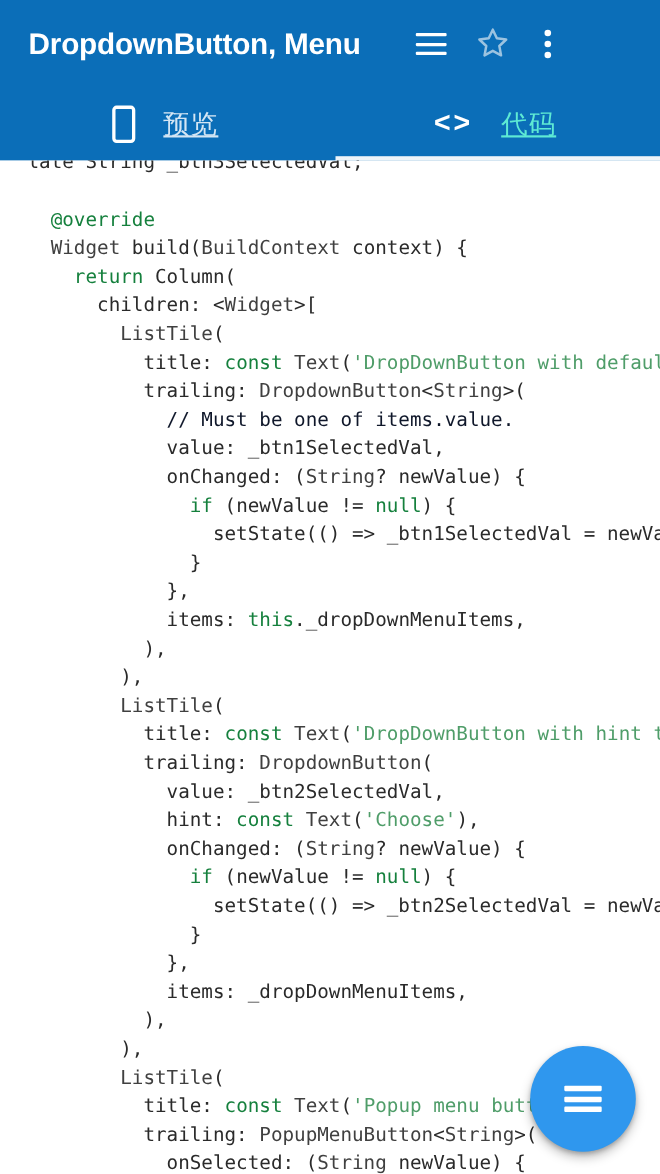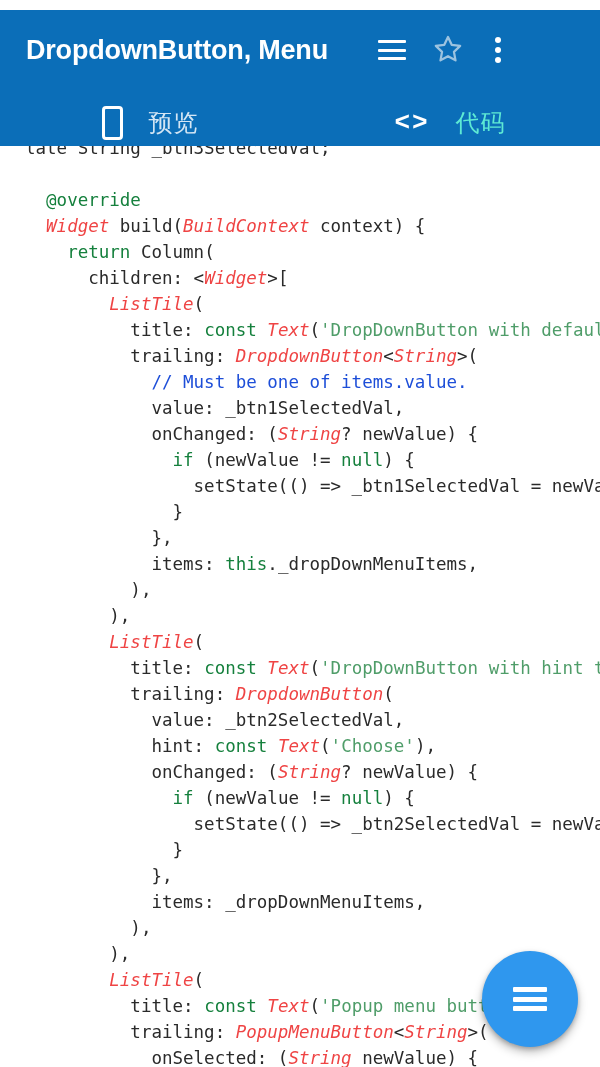--- a/index.html
+++ b/index.html
@@ -16,21 +16,20 @@
   }
 
   
   .appbar {
     height: 80px;
     background: #0B6EB8;
     display: flex;
     align-items: center;
     padding: 0 14px 0 26px;
     box-sizing: border-box;
-    margin-top: 10px;
   }
   .appbar-title {
     color: #ffffff;
     font-size: 27px;
     font-weight: bold;
     letter-spacing: -0.2px;
     white-space: nowrap;
     overflow: hidden;
     flex: 1 1 auto;
     min-width: 0;
@@ -92,20 +91,21 @@
   .tab {
     flex: 1 1 50%;
     display: flex;
     align-items: center;
     justify-content: center;
     gap: 26px;
   }
   .tab-label {
     font-size: 24px;
     letter-spacing: 1px;
+    text-decoration: underline;
   }
   .tab.active .tab-label { color: #5eead4; }
   .tab.inactive .tab-label { color: #d4e6f4; }
   .tab-indicator {
     position: absolute;
     left: 305px;
     right: 0;
     bottom: 0;
     height: 4px;
     background: #eef4f9;
@@ -148,23 +148,23 @@
     margin-top: -11px;
   }
   .code .ln {
     white-space: pre;
     overflow: hidden;
     height: 26px;
   }
 
   
   .k  { color: #15803d; }   
-  .t  { color: #ef4444; font-style: italic; }   
+  .t  { color: #404040; }   
   .s  { color: #4f9d69; }   
-  .c  { color: #1d4ed8; }   
+  .c  { color: #0f172a; }   
   .p  { color: #2a2a2a; }   
 
   
   .fab {
     position: absolute;
     right: 22px;
     bottom: 20px;
     width: 96px;
     height: 96px;
     border-radius: 50%;

